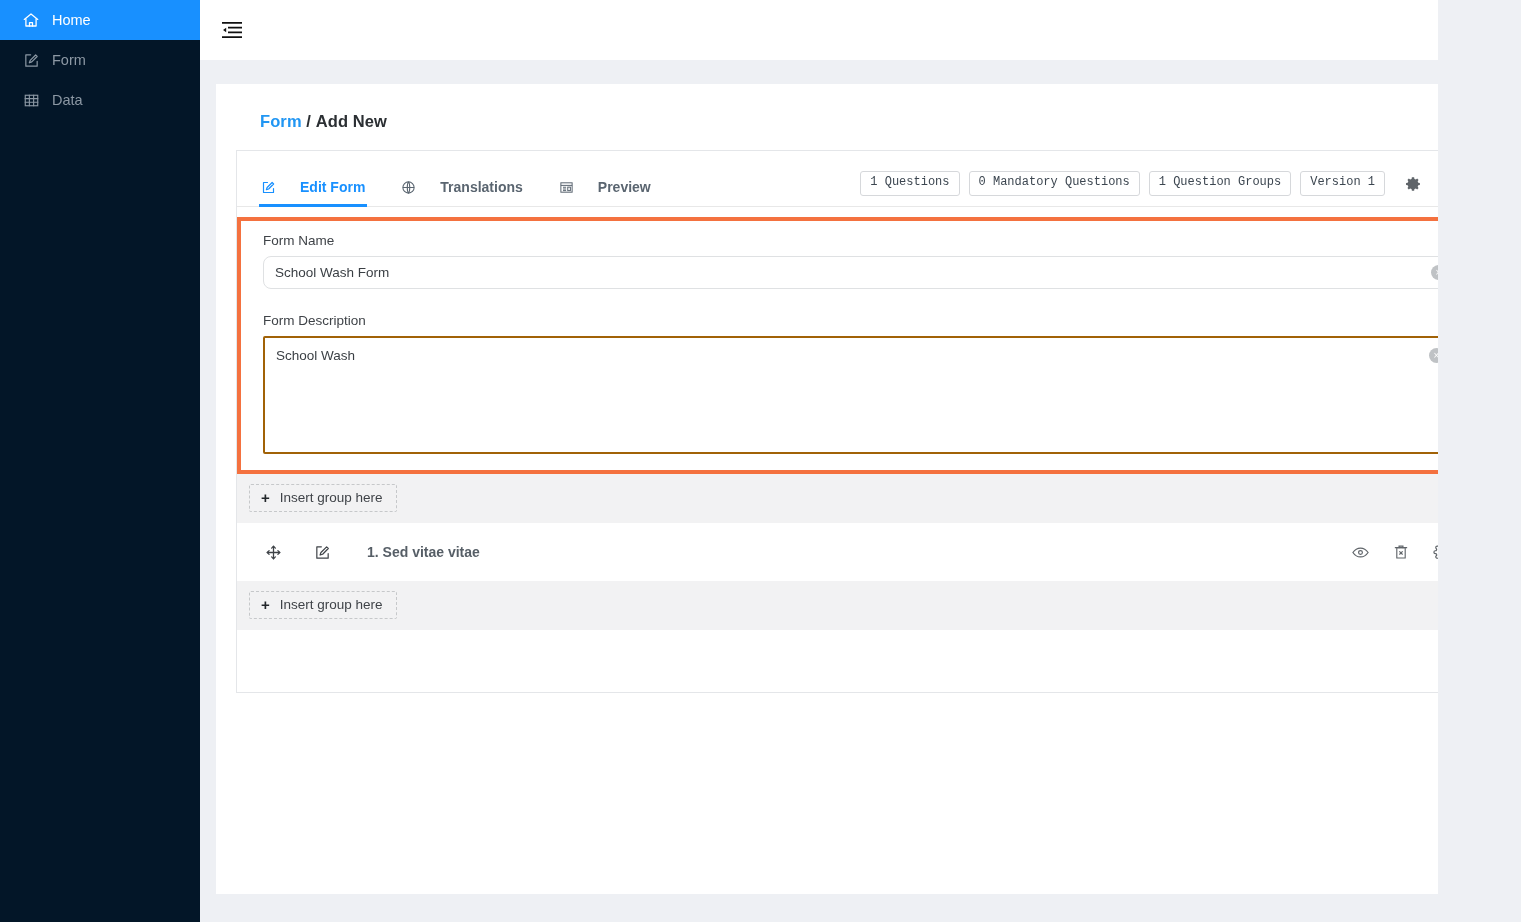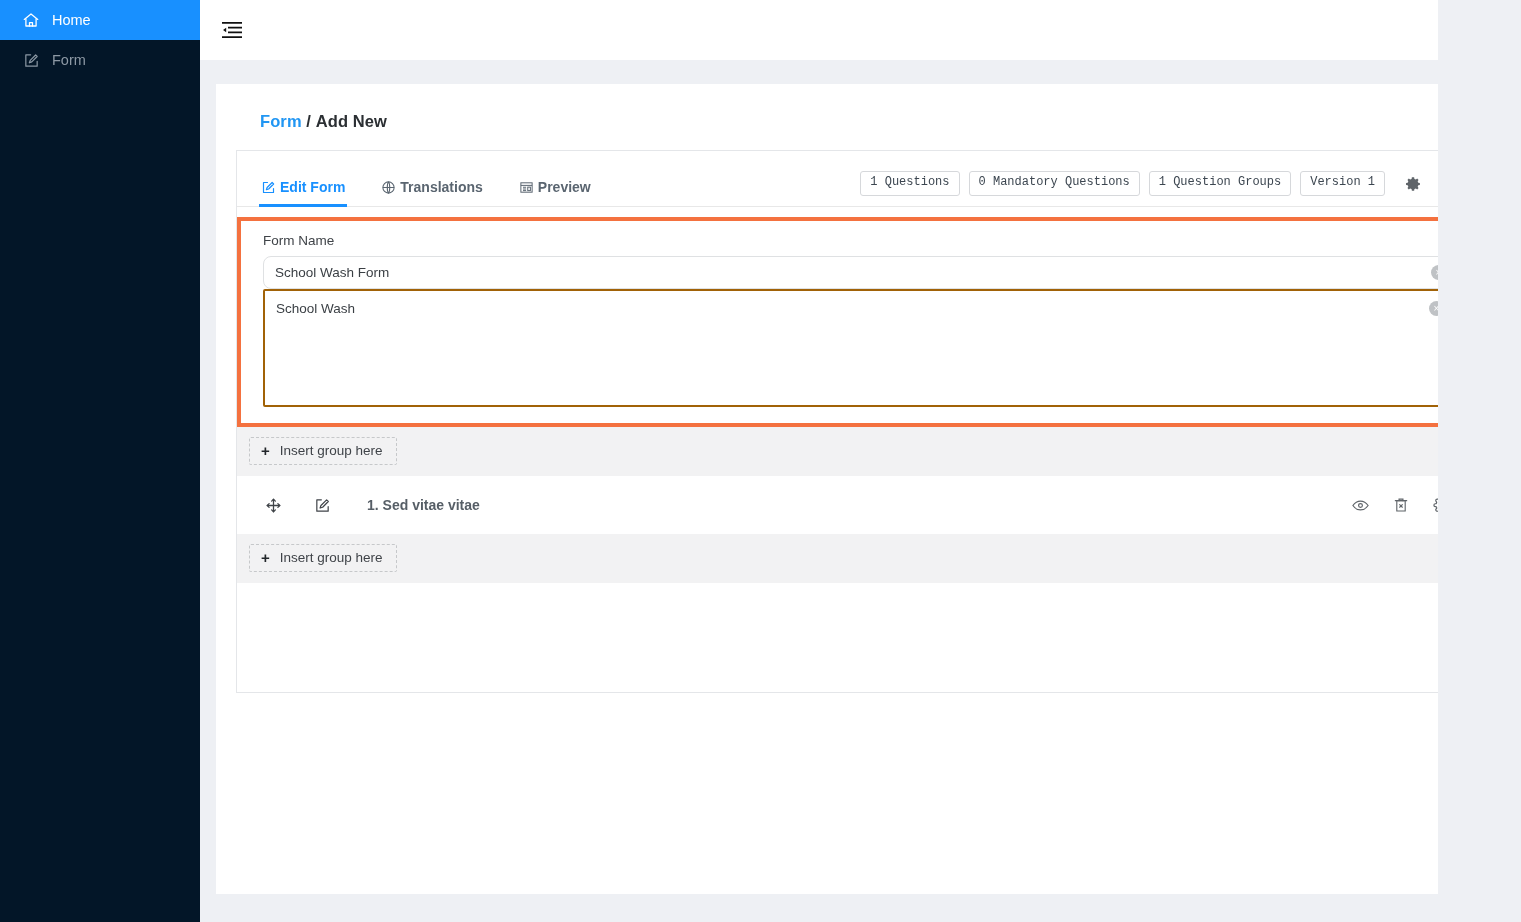--- a/index.html
+++ b/index.html
@@ -103,21 +103,21 @@
     align-items: flex-end;
     justify-content: space-between;
     border-bottom: 1px solid #e8e8e8;
     padding: 0 18px 0 22px;
     height: 56px;
   }
   .tabs { display: flex; align-items: flex-end; height: 100%; }
   .tab {
     display: flex;
     align-items: center;
-    gap: 4px;
+    gap: 24px;
     font-size: 14px;
     font-weight: bold;
     color: #5a6570;
     padding: 0 2px 11px 2px;
     margin-right: 32px;
     cursor: pointer;
     position: relative;
     user-select: none;
   }
   .tab .tab-icon { display: flex; align-items: center; }
@@ -271,20 +271,29 @@
     <div class="nav-item">
       <span class="nav-icon">
         <svg width="17" height="17" viewBox="0 0 24 24" fill="none" stroke="#8c98a4" stroke-width="1.7" stroke-linecap="round" stroke-linejoin="round">
           <path d="M20 13.2V20H4V4h6.8"></path>
           <path d="M9 15.2l1.2-3.4 7.6-7.6 2.2 2.2-7.6 7.6z"></path>
         </svg>
       </span>
       <span>Form</span>
     </div>
 
+    <div class="nav-item">
+      <span class="nav-icon">
+        <svg width="17" height="17" viewBox="0 0 24 24" fill="none" stroke="#8c98a4" stroke-width="1.6" stroke-linecap="square">
+          <rect x="3.2" y="4.6" width="17.6" height="14.8"></rect>
+          <path d="M3.2 9.4h17.6M3.2 14.4h17.6M9 4.6v14.8M15 4.6v14.8"></path>
+        </svg>
+      </span>
+      <span>Data</span>
+    </div>
 
   </nav>
 
   <div class="main">
 
     <div class="topbar">
       <div class="collapse-btn">
         <svg width="22" height="20" viewBox="0 0 24 22" fill="none" stroke="#111111" stroke-width="2" stroke-linecap="square">
           <path d="M2 3.2h20M8.6 8.4H22M8.6 13.6H22M2 18.8h20"></path>
           <path d="M5.6 8.6 2.2 11l3.4 2.4z" fill="#111111" stroke="none"></path>
@@ -361,20 +370,21 @@
           </div>
 
           <div class="highlight-box">
 
             <div class="field-label">Form Name</div>
             <div class="input-wrap">
               <input class="text-input" type="text" value="School Wash Form" style="">
               <span class="clear-icon">×</span>
             </div>
 
+            <div class="field-label second">Form Description</div>
             <div class="input-wrap">
               <textarea class="textarea-input" style="">School Wash</textarea>
               <span class="clear-icon ta">×</span>
             </div>
 
           </div>
 
           <div class="insert-strip">
             <button class="insert-btn">
               <span class="plus">+</span>

